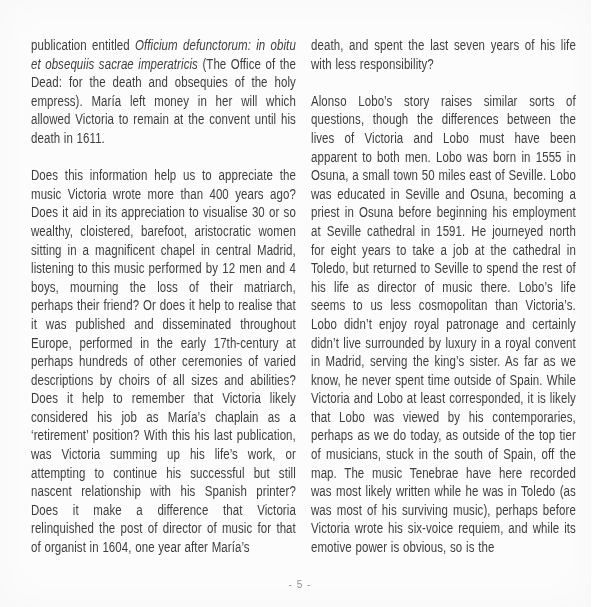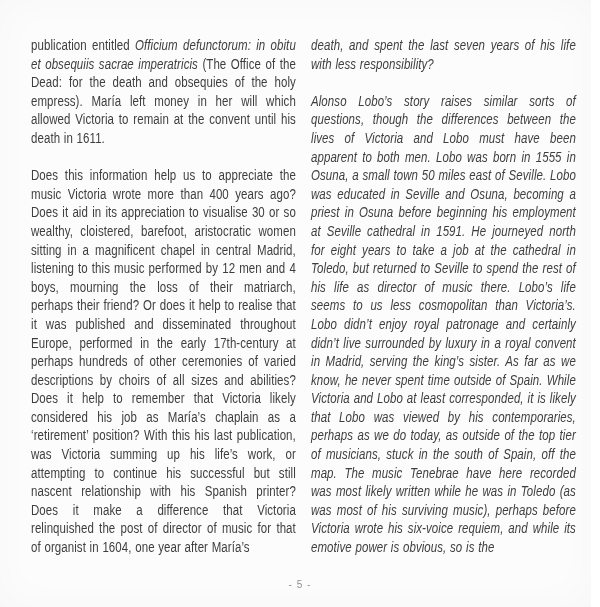--- a/index.html
+++ b/index.html
@@ -17,21 +17,21 @@
     color: #3e3e3e;
     box-shadow: inset 0 0 40px rgba(0,0,0,0.025);
     overflow: hidden;
   }
   .col {
     position: absolute;
     top: 36px;
     width: 265px;
   }
   .col-left  { left: 31px; }
-  .col-right { left: 311px; font-style: italic; }
+  .col-right { left: 311px; }
   
   .col-inner {
     width: 323px;
     transform: scaleX(0.82);
     transform-origin: 0 0;
   }
   .para {
     font-size: 14px;
     line-height: 18.6px;
     font-weight: 400;

